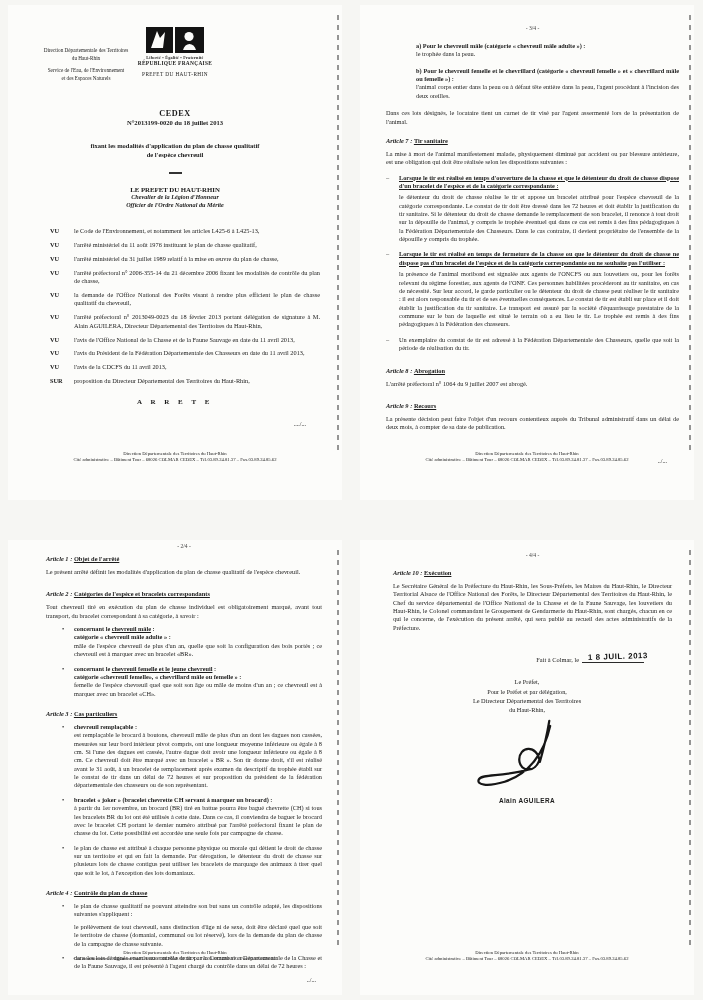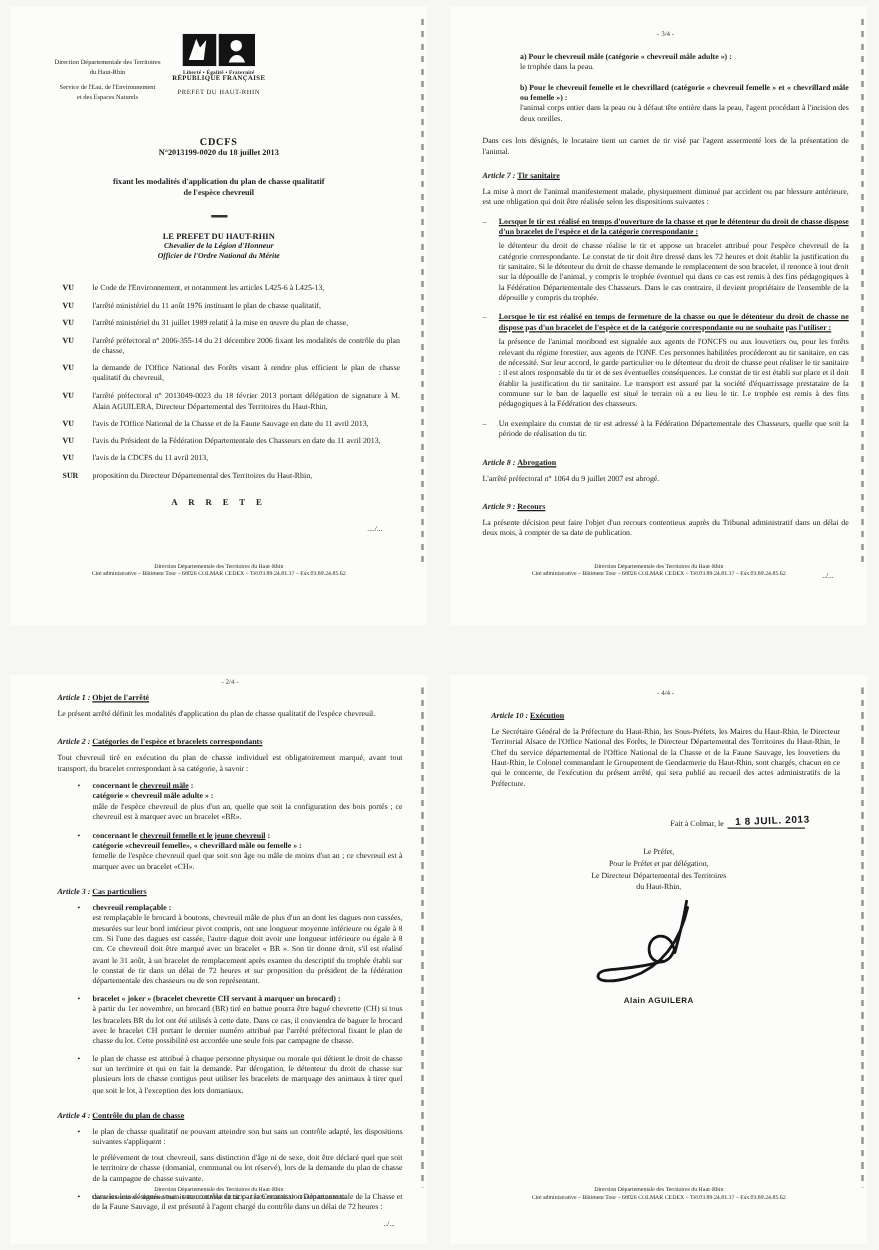--- a/index.html
+++ b/index.html
@@ -119,21 +119,21 @@
         <rect x="29" y="0" width="29" height="26" fill="#131313"></rect>
         <path d="M5,21 L11,4 L14,11 L19,5 L17,21 Z" fill="#fbfbf9"></path>
         <circle cx="43" cy="9.5" r="4.6" fill="#fbfbf9"></circle>
         <path d="M37,23 C39,15 48,15 50,23 Z" fill="#fbfbf9"></path>
       </svg>
       <div class="motto">Liberté • Égalité • Fraternité</div>
       <div class="republic">RÉPUBLIQUE FRANÇAISE</div>
       <div class="prefline">PREFET DU HAUT-RHIN</div>
     </div>
 
-    <div class="arrete-title">CDCFS</div>
+    <div class="arrete-title">CEDEX</div>
     <div class="arrete-num">N°2013199-0020 du 18 juillet 2013</div>
 
     <div class="subject">
       <div>fixant les modalités d'application du plan de chasse qualitatif</div>
       <div>de l'espèce chevreuil</div>
     </div>
 
     <div class="divider"></div>
 
     <div class="prefet-block">

